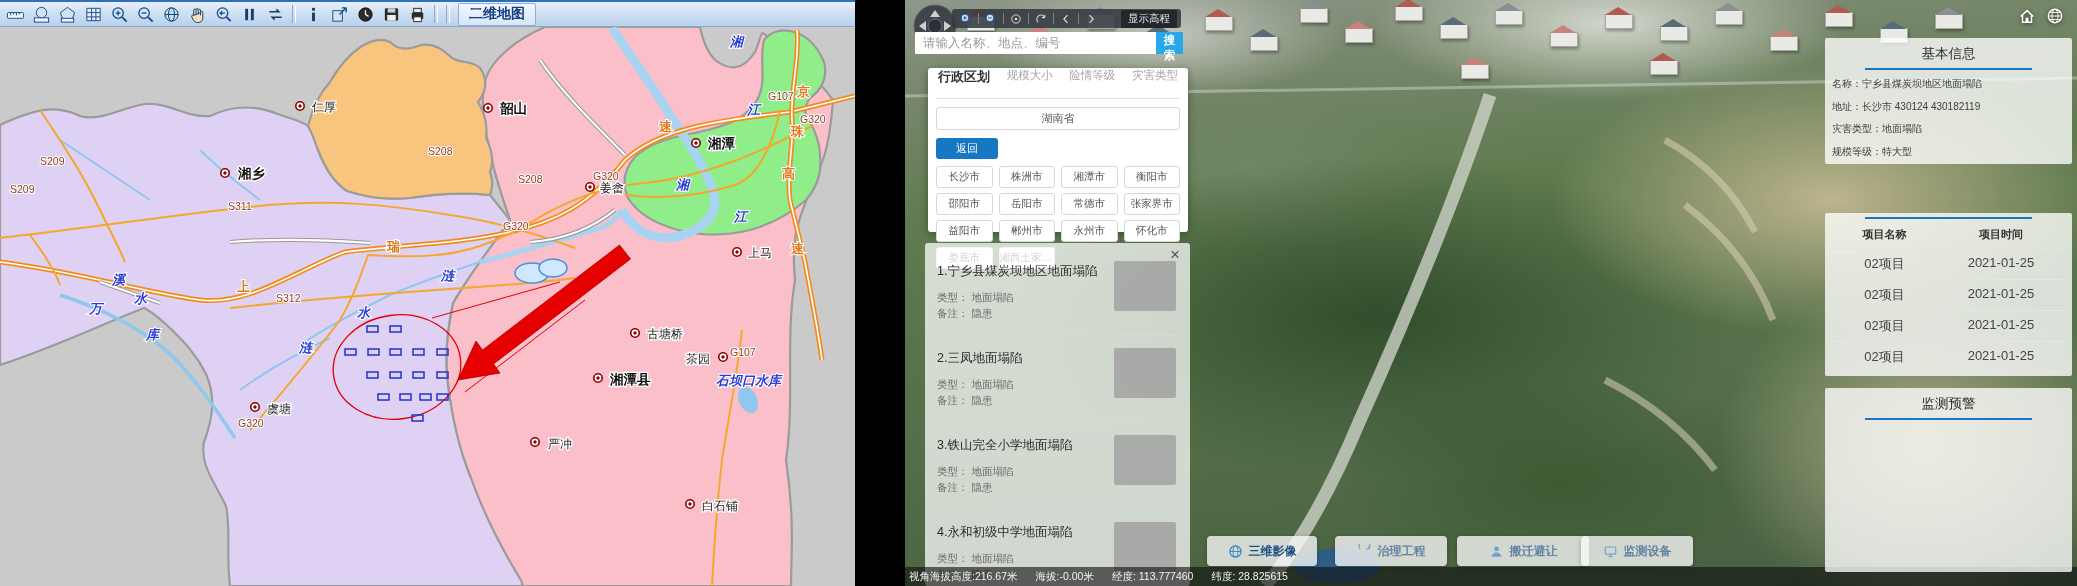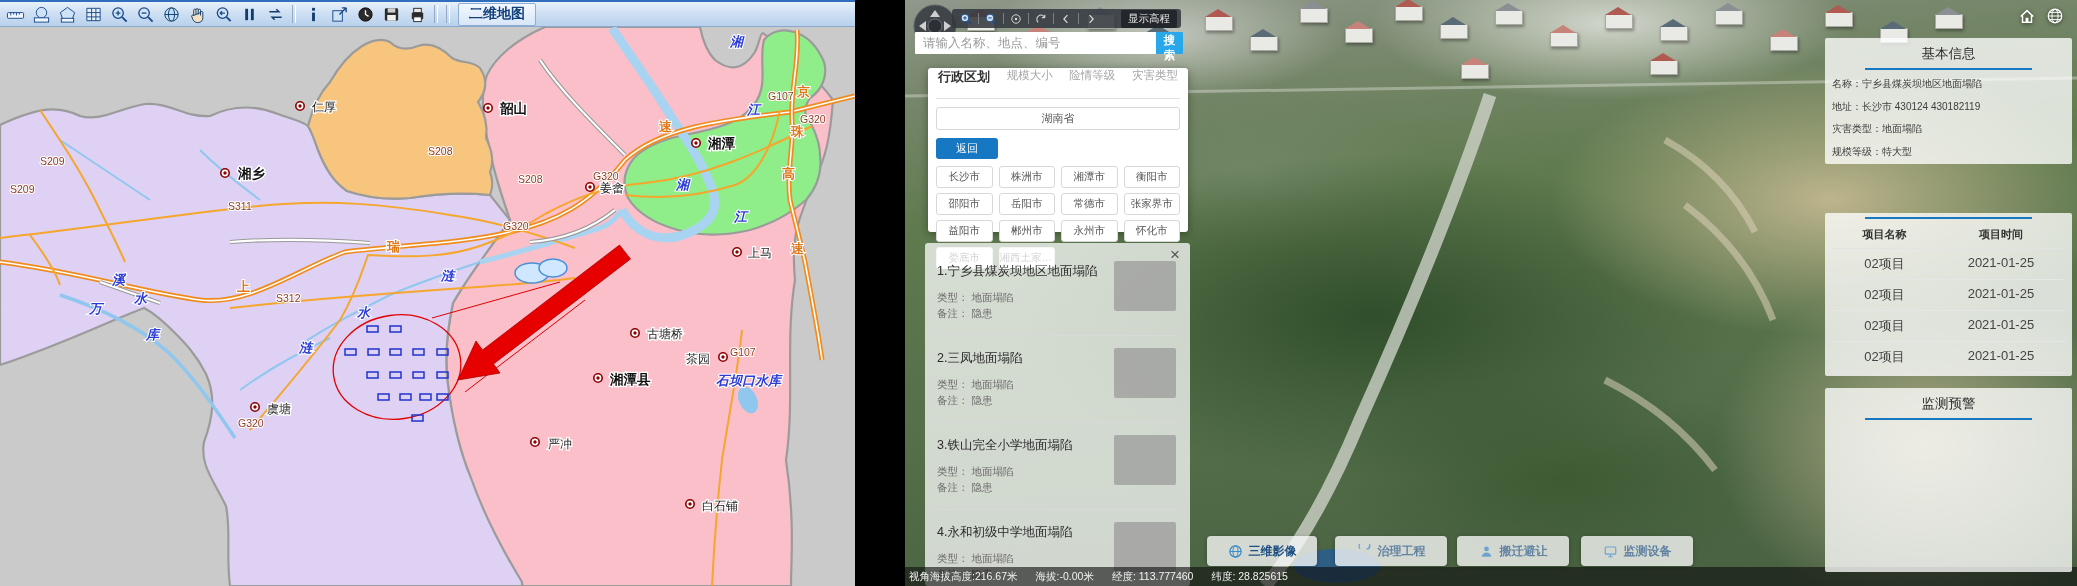--- a/index.html
+++ b/index.html
@@ -563,21 +563,21 @@
             <path d="M2.5 10h15" stroke="#2f86c8" stroke-width="1.2"></path>
           </svg>
           <span class="rb-label">三维影像</span>
         </div>
         <div class="abs rb-btn" style="left: 430px; width: 112px;">
           <svg width="15" height="15" viewBox="0 0 20 20" fill="none" stroke-width="1">
             <path d="M16 6.5A7 7 0 104 6.5M16 6.5V2.8M16 6.5h-3.6" fill="none" stroke="#6fa3cf" stroke-width="1.6"></path>
           </svg>
           <span class="rb-label">治理工程</span>
         </div>
-        <div class="abs rb-btn" style="left: 552px; width: 112px;">
+        <div class="abs rb-btn" style="left: 552px; width: 132px;">
           <svg width="15" height="15" viewBox="0 0 20 20" fill="none" stroke-width="1">
             <circle cx="10" cy="6.5" r="3.2" fill="#6fa3cf"></circle>
             <path d="M3.5 17c.8-4 3.4-5.6 6.5-5.6s5.7 1.6 6.5 5.6z" fill="#6fa3cf"></path>
           </svg>
           <span class="rb-label">搬迁避让</span>
         </div>
         <div class="abs rb-btn" style="left: 676px; width: 112px;">
           <svg width="15" height="15" viewBox="0 0 20 20" fill="none" stroke-width="1">
             <rect x="3" y="4" width="14" height="9.5" rx="1" fill="none" stroke="#6fa3cf" stroke-width="1.5"></rect>
             <path d="M7 17h6M10 13.5V17" stroke="#6fa3cf" stroke-width="1.5"></path>

